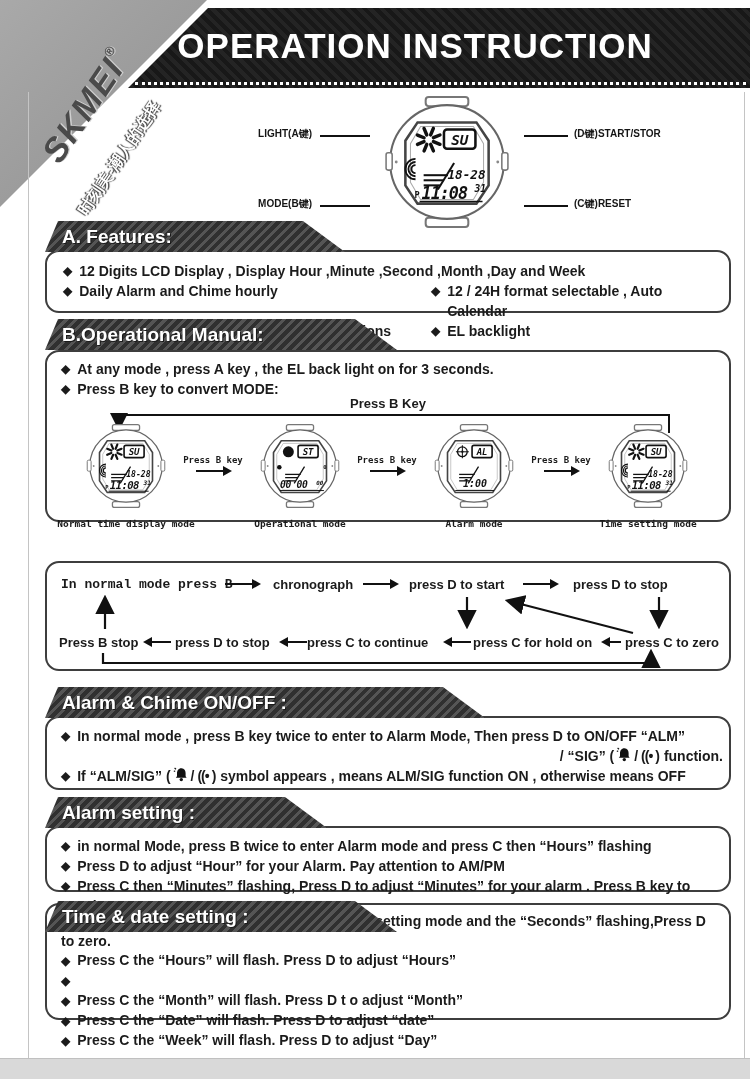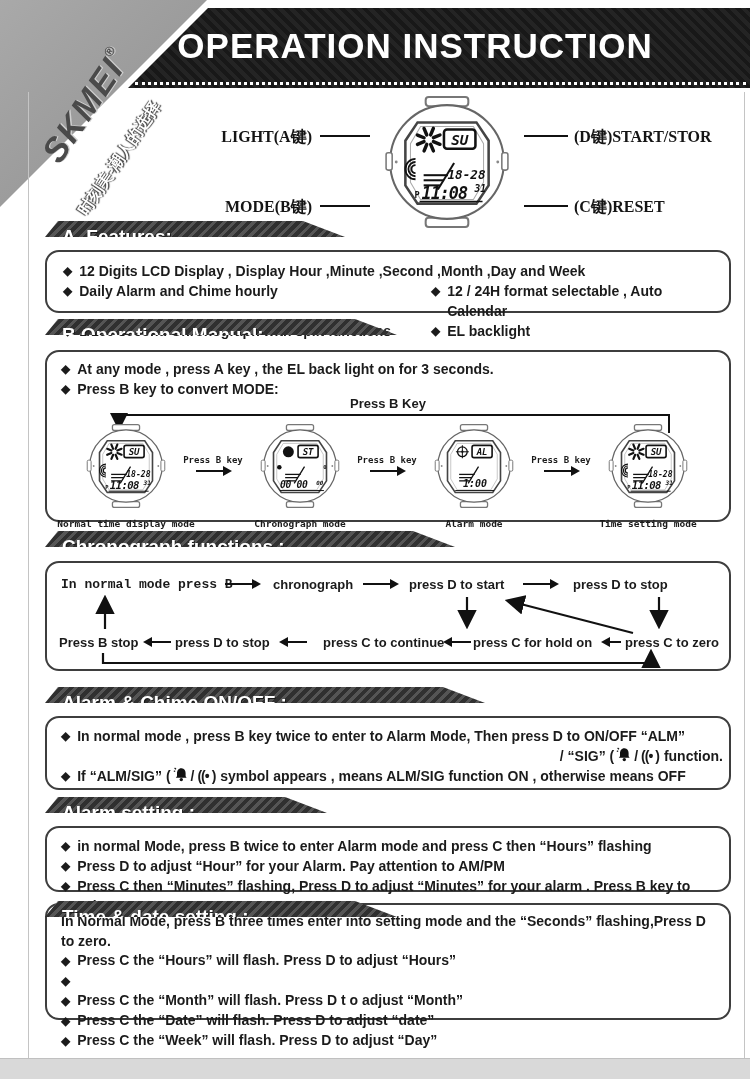--- a/index.html
+++ b/index.html
@@ -35,27 +35,27 @@
     font-weight:bold; font-size:16px; color:#fff; white-space:nowrap;
     text-shadow:1px 1px 1px #444, -1px -1px 1px #444;
   }
   
   .edge-l { position:absolute; left:28px; top:92px; width:1px; height:966px; background:#c4c4c4; }
   .edge-r { position:absolute; left:744px; top:92px; width:1px; height:966px; background:#c4c4c4; }
   .bottom-strip { position:absolute; left:0; top:1058px; width:750px; height:21px; background:#d9d9d9; border-top:1px solid #c0c0c0; }
   
   .watch-diagram { position:absolute; top:96px; left:0; width:750px; height:140px; z-index:1; }
   .wd-watch { position:absolute; left:381px; top:0; }
-  .wd-label { position:absolute; font-family:Liberation Serif, serif; font-weight:bold; font-size:16px; white-space:nowrap; }
+  .wd-label { position:absolute; font-family:Liberation Sans, sans-serif; font-weight:bold; font-size:10px; white-space:nowrap; }
   .wd-label.r { text-align:left; }
   .wd-label.l { width:130px; text-align:right; }
   .wd-dash { position:absolute; height:2px; background:#111; }
   
   .sec-banner {
-    position:absolute; left:45px; height:16px; line-height:31px; z-index:3;
+    position:absolute; left:45px; height:31px; line-height:31px; z-index:3;
     background:repeating-linear-gradient(135deg,#555 0 3px,#303030 3px 7px);
     clip-path:polygon(13px 0, calc(100% - 42px) 0, 100% 100%, 0 100%);
     color:#fff; font-weight:bold; font-size:19px; padding:0 46px 0 17px; white-space:nowrap;
     text-shadow:1px 1px 0 #1a1a1a;
   }
   .sec-box {
     position:absolute; left:45px; width:686px; background:#fff; z-index:2;
     border:2px solid #3e3e3e; border-radius:14px;
     font-size:14px; font-weight:bold; line-height:20px; color:#1b1b1b;
   }
@@ -262,21 +262,21 @@
               <line x1="42" y1="78" x2="66" y2="78" stroke="#111" stroke-width="2"></line>
               <line x1="42" y1="83" x2="62" y2="83" stroke="#111" stroke-width="2"></line>
               <line x1="42" y1="88" x2="58" y2="88" stroke="#111" stroke-width="2"></line>
               <line x1="56" y1="92" x2="72" y2="66" stroke="#111" stroke-width="2"></line>
               <circle cx="33" cy="67" r="3.5" fill="#111"></circle>
               <text x="101" y="70" font-family="DejaVu Sans Mono, monospace" font-size="8.5" font-weight="bold" fill="#111">0</text>
               <text x="34" y="99" font-family="DejaVu Sans Mono, monospace" font-size="15" font-weight="bold" font-style="italic" letter-spacing="-0.5" fill="#111">00 00</text>
               <text x="90" y="95" font-family="DejaVu Sans Mono, monospace" font-size="9" font-weight="bold" font-style="italic" fill="#111">00</text>
               <line x1="34" y1="103" x2="102" y2="103" stroke="#111" stroke-width="1.5"></line>
             </svg></div>
-        <div class="mode-cap">Chronograph mode</div>
+        <div class="mode-cap">Operational mode</div>
       </div>
       <div class="conn">
         <div class="conn-label">Press B key</div>
           <span class="arr-r"></span>
       </div>
       <div class="mode-cell">
         <div><svg width="84" height="84" viewBox="0 0 130 130" fill="none">
               <rect x="44" y="1" width="42" height="9" rx="3" fill="#fff" stroke="#777" stroke-width="2"></rect>
               <rect x="44" y="120" width="42" height="9" rx="3" fill="#fff" stroke="#777" stroke-width="2"></rect>
               <circle cx="65" cy="65" r="56" fill="#fff" stroke="#666" stroke-width="2"></circle>
@@ -337,36 +337,35 @@
               <text x="38" y="100" text-anchor="end" font-family="DejaVu Sans Mono, monospace" font-size="8.5" font-weight="bold" fill="#111">P</text>
               <text x="40" y="101" font-family="DejaVu Sans Mono, monospace" font-size="16.5" font-weight="bold" font-style="italic" letter-spacing="-1" fill="#111">11:08</text>
               <text x="92" y="95" font-family="DejaVu Sans Mono, monospace" font-size="9.5" font-weight="bold" font-style="italic" fill="#111">31</text>
               <line x1="38" y1="104" x2="100" y2="104" stroke="#111" stroke-width="1.5"></line>
             </svg></div>
         <div class="mode-cap">Time setting mode</div>
       </div>
     </div>
   </div>
 
-  <div class="sec-banner" style="top:531px; width:410px;">Chronograph functions :</div>
   <div class="sec-box" style="top:561px; height:110px;">
     <div class="flow">
       <span class="fl" style="left:14px;  top:12px;font-family:Liberation Mono, monospace;">In normal mode press B</span>
       <span class="arr-r fl" style="left:178px; top:20px;"></span>
       <span class="fl" style="left:226px; top:12px;">chronograph</span>
       <span class="arr-r fl" style="left:316px; top:20px;"></span>
       <span class="fl" style="left:362px; top:12px;">press D to start</span>
       <span class="arr-r fl" style="left:476px; top:20px;"></span>
       <span class="fl" style="left:526px; top:12px;">press D to stop</span>
 
       <span class="fl" style="left:12px;  top:70px;">Press B stop</span>
       <span class="arr-l fl" style="left:98px;  top:78px;"></span>
       <span class="fl" style="left:128px; top:70px;">press D to stop</span>
       <span class="arr-l fl" style="left:234px; top:78px;"></span>
-      <span class="fl" style="left:260px; top:70px;margin-left:16px;">press C to continue</span>
+      <span class="fl" style="left:260px; top:70px;">press C to continue</span>
       <span class="arr-l fl" style="left:398px; top:78px;"></span>
       <span class="fl" style="left:426px; top:70px;">press C for hold on</span>
       <span class="arr-l fl" style="left:556px; top:78px; width:18px;"></span>
       <span class="fl" style="left:578px; top:70px;text-align:center;">press C to zero</span>
 
       <svg width="682" height="106">
         <defs>
             <marker id="mc" markerWidth="9" markerHeight="9" refX="7" refY="4.5" orient="auto">
               <path d="M0,0 L9,4.5 L0,9 z" fill="#111"></path>
             </marker>

